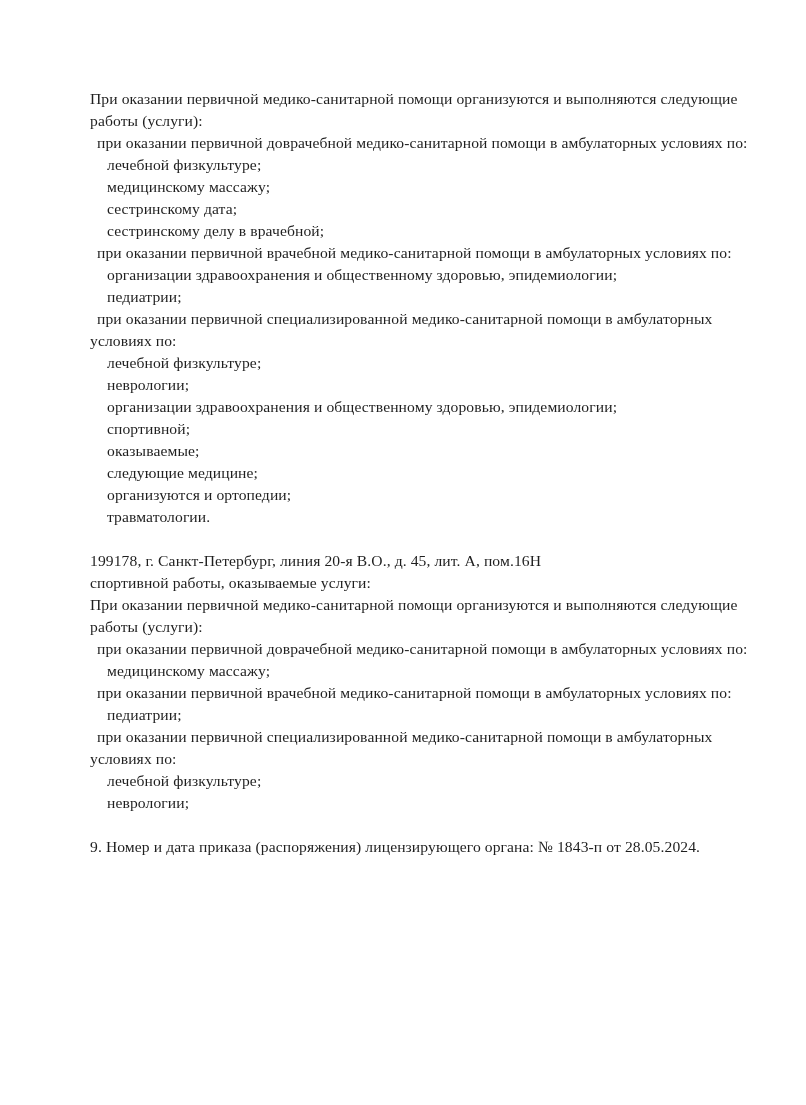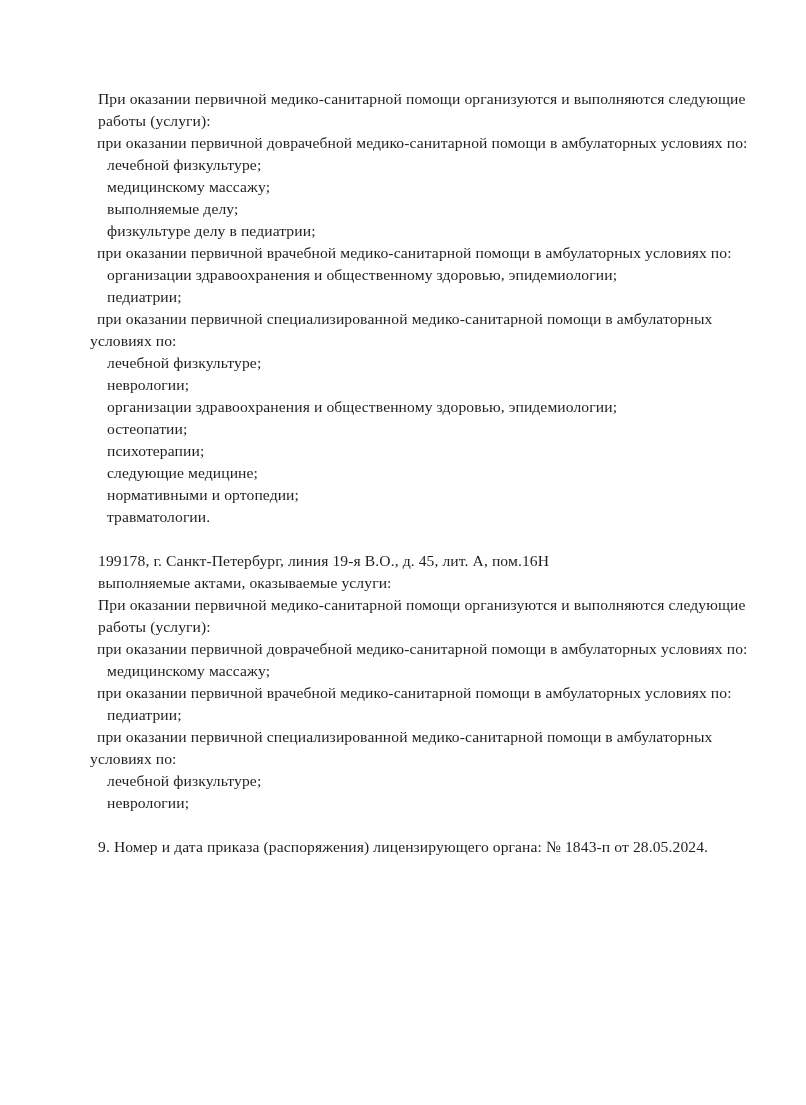--- a/index.html
+++ b/index.html
@@ -22,51 +22,51 @@
     width: 676px;
     font-size: 15.6px;
     line-height: 22px;
     color: #1f1f1f;
     letter-spacing: 0.1px;
   }
   .line {
     white-space: normal;
     word-wrap: break-word;
   }
-  .line.indent-0 { text-indent: 0; margin-left: 8px; }
+  .line.indent-0 { text-indent: 0; }
   .line.indent-1 { text-indent: 7px; }
   .line.indent-2 { text-indent: 17px; }
   .line.blank { min-height: 22px; }
 </style>
 </head>
 <body>
 
 <div class="page">
   <div class="doc-body">
       <div class="line indent-0">При оказании первичной медико-санитарной помощи организуются и выполняются следующие работы (услуги):</div>
       <div class="line indent-1">при оказании первичной доврачебной медико-санитарной помощи в амбулаторных условиях по:</div>
       <div class="line indent-2">лечебной физкультуре;</div>
       <div class="line indent-2">медицинскому массажу;</div>
-      <div class="line indent-2">выполняемые делу;</div>
-      <div class="line indent-2">физкультуре делу в педиатрии;</div>
+      <div class="line indent-2">сестринскому дата;</div>
+      <div class="line indent-2">сестринскому делу в врачебной;</div>
       <div class="line indent-1">при оказании первичной врачебной медико-санитарной помощи в амбулаторных условиях по:</div>
       <div class="line indent-2">организации здравоохранения и общественному здоровью, эпидемиологии;</div>
       <div class="line indent-2">педиатрии;</div>
       <div class="line indent-1">при оказании первичной специализированной медико-санитарной помощи в амбулаторных условиях по:</div>
       <div class="line indent-2">лечебной физкультуре;</div>
       <div class="line indent-2">неврологии;</div>
       <div class="line indent-2">организации здравоохранения и общественному здоровью, эпидемиологии;</div>
-      <div class="line indent-2">остеопатии;</div>
-      <div class="line indent-2">психотерапии;</div>
+      <div class="line indent-2">спортивной;</div>
+      <div class="line indent-2">оказываемые;</div>
       <div class="line indent-2">следующие медицине;</div>
-      <div class="line indent-2">нормативными и ортопедии;</div>
+      <div class="line indent-2">организуются и ортопедии;</div>
       <div class="line indent-2">травматологии.</div>
       <div class="line indent-0 blank"></div>
-      <div class="line indent-0">199178, г. Санкт-Петербург, линия 19-я В.О., д. 45, лит. А, пом.16Н</div>
-      <div class="line indent-0">выполняемые актами, оказываемые услуги:</div>
+      <div class="line indent-0">199178, г. Санкт-Петербург, линия 20-я В.О., д. 45, лит. А, пом.16Н</div>
+      <div class="line indent-0">спортивной работы, оказываемые услуги:</div>
       <div class="line indent-0">При оказании первичной медико-санитарной помощи организуются и выполняются следующие работы (услуги):</div>
       <div class="line indent-1">при оказании первичной доврачебной медико-санитарной помощи в амбулаторных условиях по:</div>
       <div class="line indent-2">медицинскому массажу;</div>
       <div class="line indent-1">при оказании первичной врачебной медико-санитарной помощи в амбулаторных условиях по:</div>
       <div class="line indent-2">педиатрии;</div>
       <div class="line indent-1">при оказании первичной специализированной медико-санитарной помощи в амбулаторных условиях по:</div>
       <div class="line indent-2">лечебной физкультуре;</div>
       <div class="line indent-2">неврологии;</div>
       <div class="line indent-0 blank"></div>
       <div class="line indent-0">9. Номер и дата приказа (распоряжения) лицензирующего органа: № 1843-п от 28.05.2024.</div>

